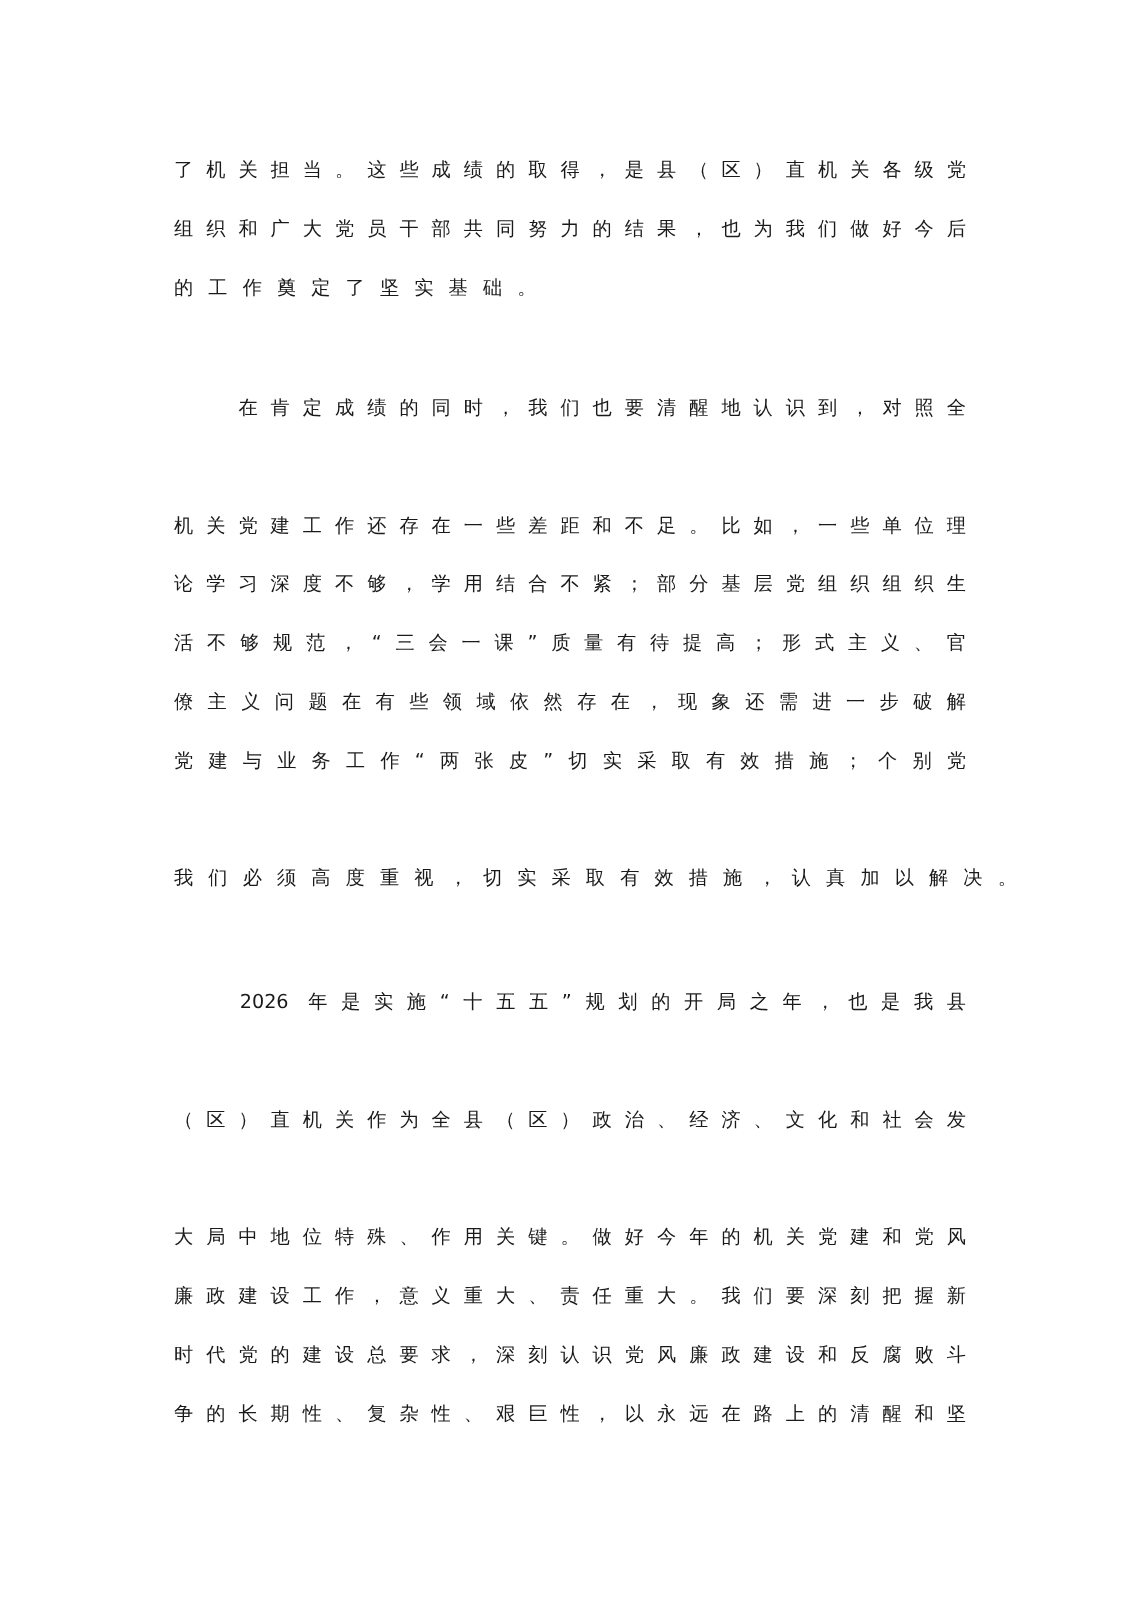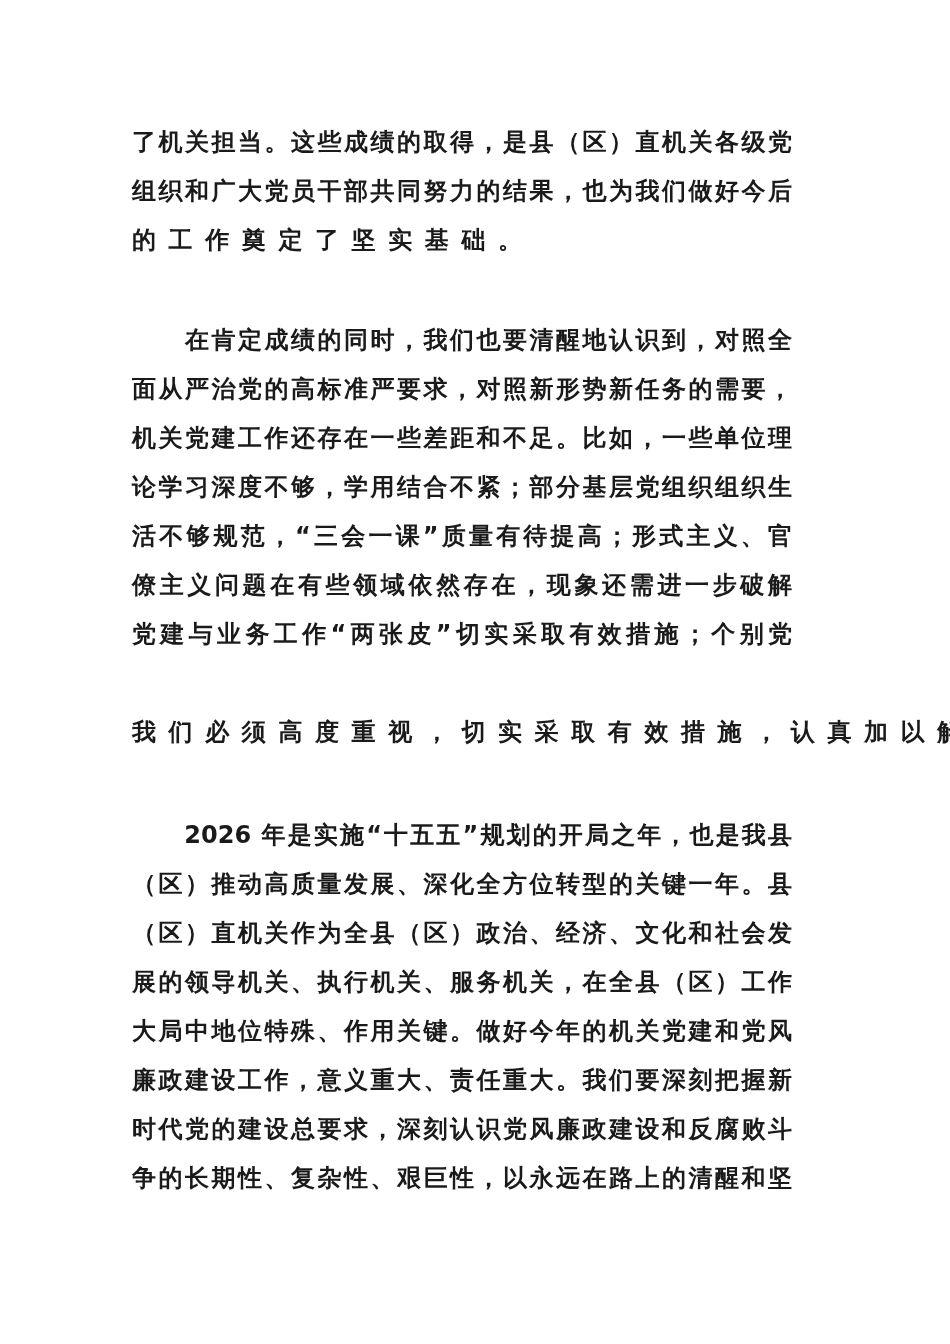--- a/index.html
+++ b/index.html
@@ -18,55 +18,52 @@
     .page {
       position: absolute;
       left: 0;
       top: 0;
       width: 950px;
       height: 1344px;
       background: #ffffff;
     }
     .line {
       position: absolute;
-      left: 132px;
+      left: 145px;
       width: 660px;
       height: 40px;
-      font-size: 24px;
+      font-size: 16px;
       line-height: 40px;
       white-space: nowrap;
       text-align: justify;
       text-align-last: justify;
       letter-spacing: 0;
-      font-weight: 700;
+      font-weight: 400;
     }
     .line.last {
       text-align-last: left;
       letter-spacing: 12.6px;
     }
   </style>
 </head>
 <body>
 
 <div class="page">
 
   <div class="line" style="top:122px">了机关担当。这些成绩的取得，是县（区）直机关各级党</div>
   <div class="line" style="top:171px">组织和广大党员干部共同努力的结果，也为我们做好今后</div>
   <div class="line last" style="top:220px">的工作奠定了坚实基础。</div>
 
   <div class="line" style="top:320px">　　在肯定成绩的同时，我们也要清醒地认识到，对照全</div>
-  <div class="line" style="top:369px">面从严治党的高标准严要求，对照新形势新任务的需要，</div>
   <div class="line" style="top:418px">机关党建工作还存在一些差距和不足。比如，一些单位理</div>
   <div class="line" style="top:467px">论学习深度不够，学用结合不紧；部分基层党组织组织生</div>
   <div class="line" style="top:516px">活不够规范，“三会一课”质量有待提高；形式主义、官</div>
   <div class="line" style="top:565px">僚主义问题在有些领域依然存在，现象还需进一步破解</div>
   <div class="line" style="top:614px">党建与业务工作“两张皮”切实采取有效措施；个别党</div>
   <div class="line last" style="top:712px">我们必须高度重视，切实采取有效措施，认真加以解决。</div>
 
   <div class="line" style="top:815px">　　2026 年是实施“十五五”规划的开局之年，也是我县</div>
-  <div class="line" style="top:864px">（区）推动高质量发展、深化全方位转型的关键一年。县</div>
   <div class="line" style="top:913px">（区）直机关作为全县（区）政治、经济、文化和社会发</div>
-  <div class="line" style="top:962px">展的领导机关、执行机关、服务机关，在全县（区）工作</div>
   <div class="line" style="top:1011px">大局中地位特殊、作用关键。做好今年的机关党建和党风</div>
   <div class="line" style="top:1060px">廉政建设工作，意义重大、责任重大。我们要深刻把握新</div>
   <div class="line" style="top:1109px">时代党的建设总要求，深刻认识党风廉政建设和反腐败斗</div>
   <div class="line" style="top:1158px">争的长期性、复杂性、艰巨性，以永远在路上的清醒和坚</div>
 </div>
 
 </body></html>

